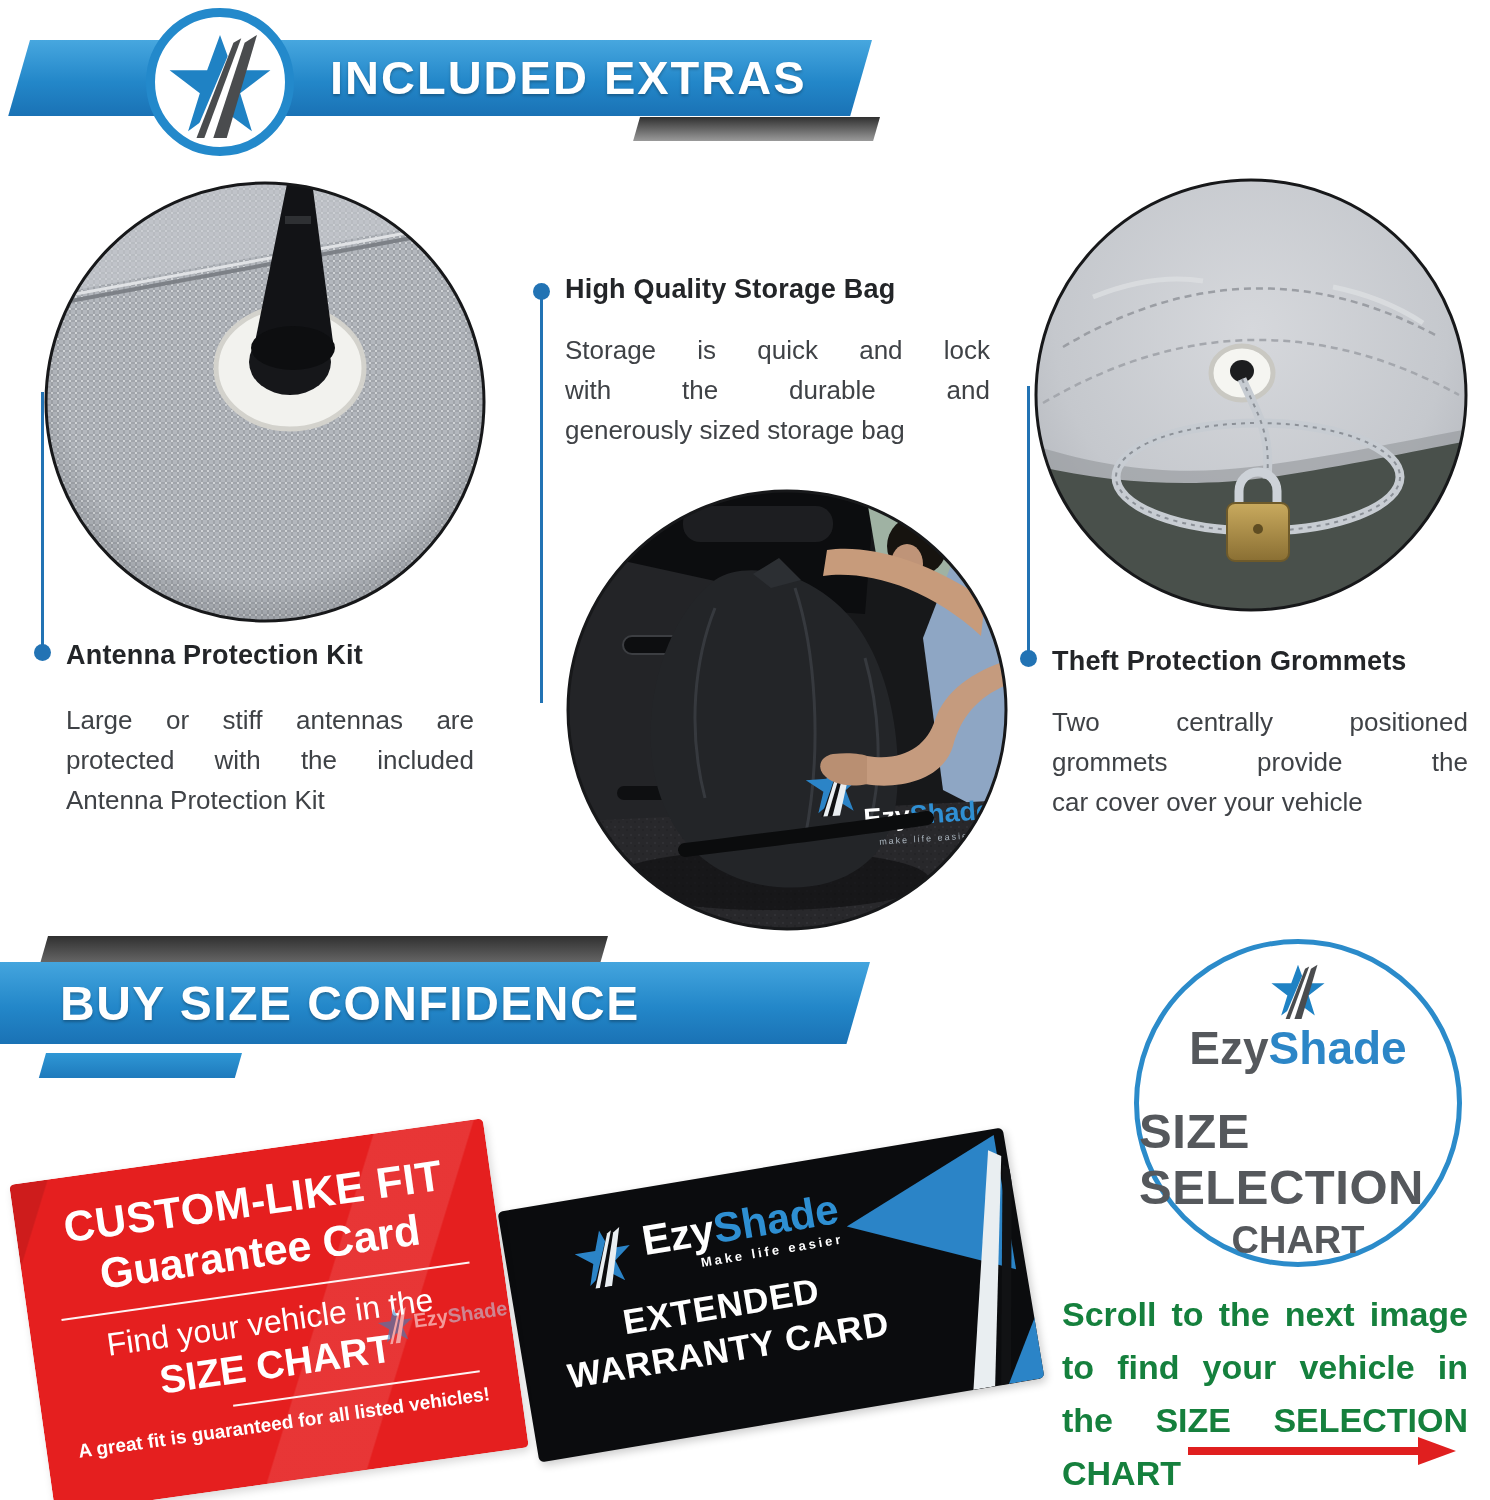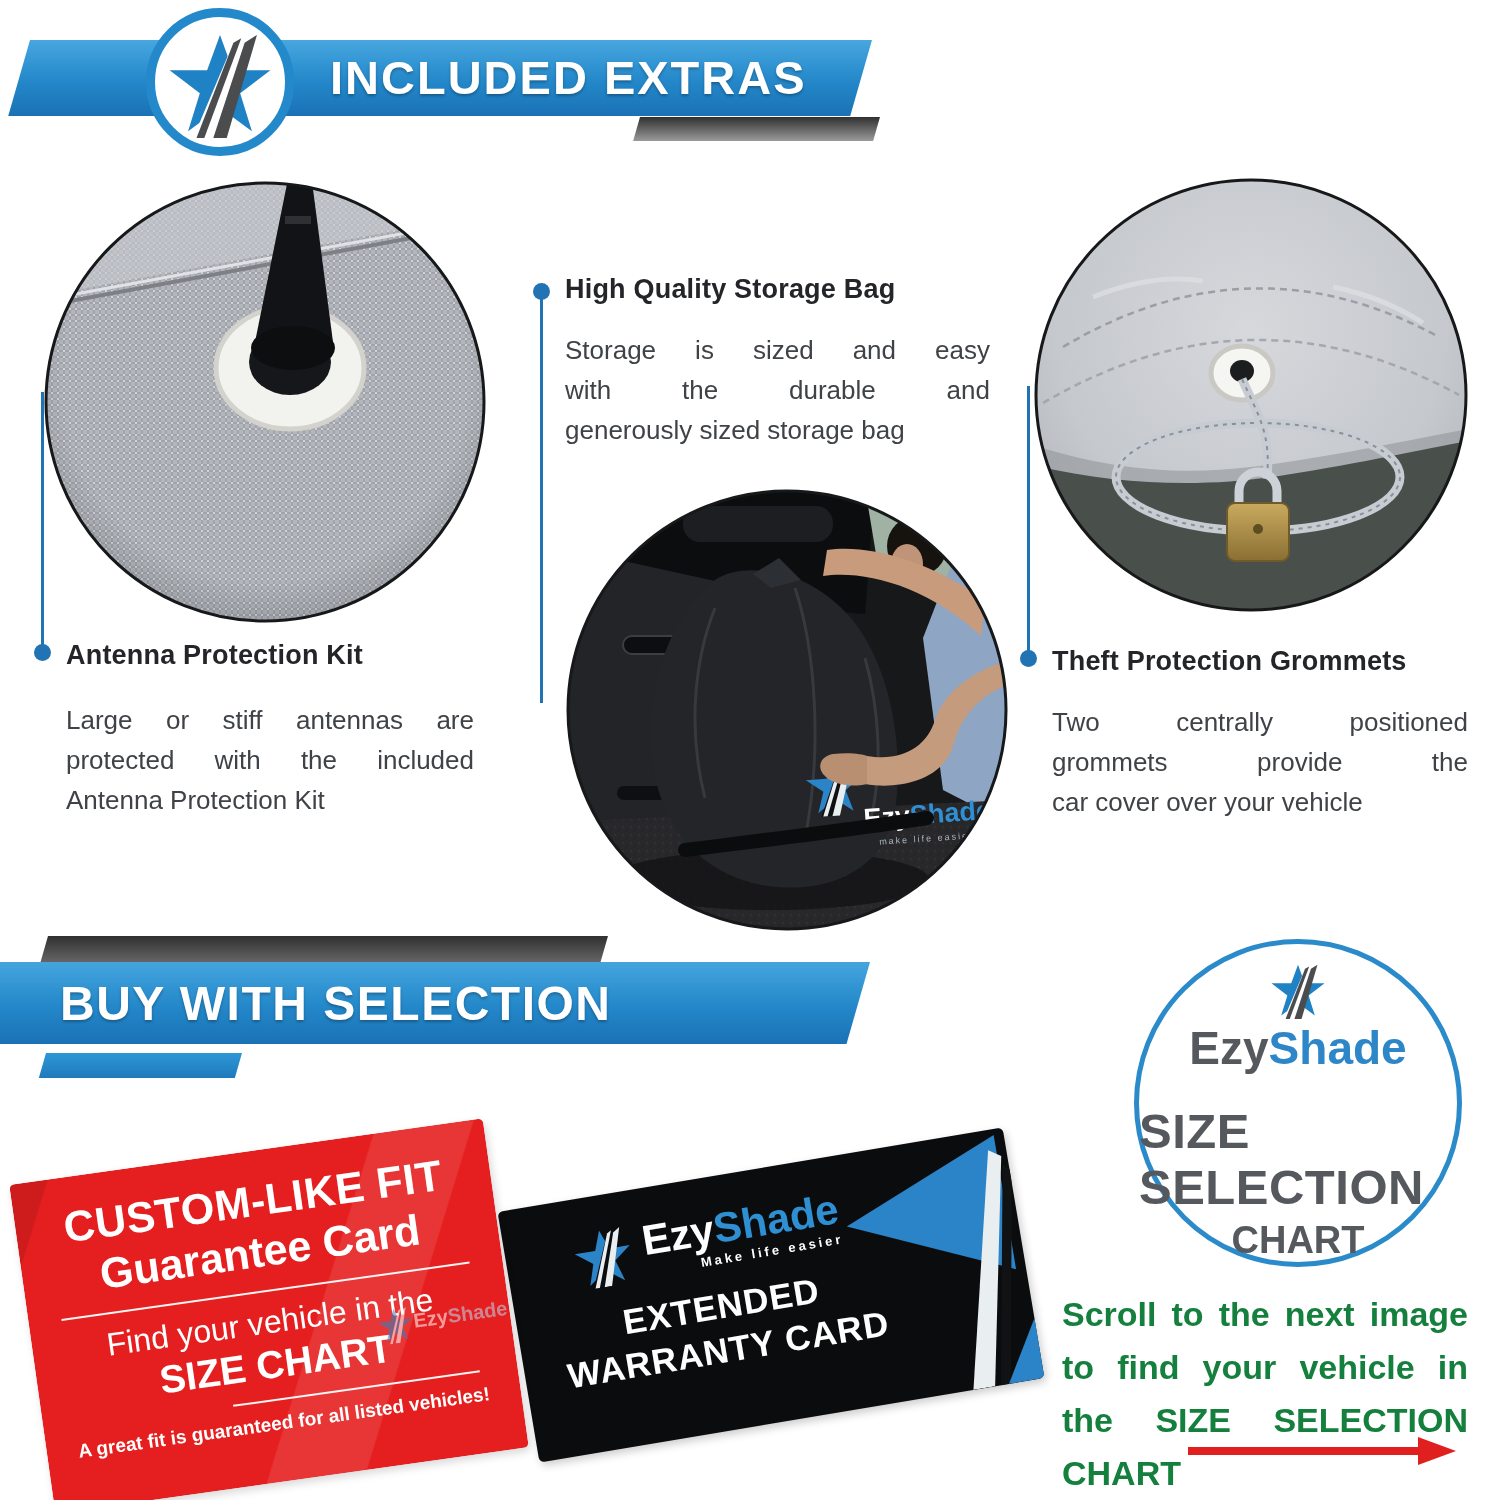--- a/index.html
+++ b/index.html
@@ -223,42 +223,42 @@
 
   <div class="abs vline" style="left:540px;top:296px;height:407px;"></div>
   <div class="abs dot" style="left:533px;top:283px;"></div>
   <div class="abs vline" style="left:41px;top:392px;height:256px;"></div>
   <div class="abs dot" style="left:34px;top:644px;"></div>
   <div class="abs vline" style="left:1027px;top:386px;height:268px;"></div>
   <div class="abs dot" style="left:1020px;top:650px;"></div>
 
   <div class="abs sec-heading" style="left:565px;top:274px;">High Quality Storage Bag</div>
   <div class="abs sec-body" style="left:565px;top:330px;width:425px;">
-    <div class="jl">Storage is sized and easy</div>
+    <div class="jl">Storage is quick and lock</div>
     <div class="jl">with the durable and</div>
     <div class="ll">generously sized storage bag</div>
   </div>
 
   <div class="abs sec-heading" style="left:66px;top:640px;">Antenna Protection Kit</div>
   <div class="abs sec-body" style="left:66px;top:700px;width:408px;">
     <div class="jl">Large or stiff antennas are</div>
     <div class="jl">protected with the included</div>
     <div class="ll">Antenna Protection Kit</div>
   </div>
 
   <div class="abs sec-heading" style="left:1052px;top:646px;">Theft Protection Grommets</div>
   <div class="abs sec-body" style="left:1052px;top:702px;width:416px;">
     <div class="jl">Two centrally positioned</div>
     <div class="jl">grommets provide the</div>
     <div class="ll">car cover over your vehicle</div>
   </div>
 
   <div class="abs gray-strip-buy"></div>
   <div class="abs buy-blue"></div>
-  <div class="abs buy-title">BUY WITH SELECTION</div>
+  <div class="abs buy-title">BUY SIZE CONFIDENCE</div>
   <div class="abs blue-strip-small"></div>
 
   <div class="abs black-card">
     <div class="wc-logo-row">
       <svg width="62" height="62" viewBox="0 0 100 100">
         <polygon points="50,8 61.5,39.5 95,39.5 68,60 78.5,94 50,73 21.5,94 32,60 5,39.5 38.5,39.5" fill="#2b84c7"></polygon>
         <polygon points="26,100 44,100 84,4 64,10" fill="#0b0c0e"></polygon>
         <polygon points="44,100 56,100 83,8 72,15" fill="#e9eef1"></polygon>
         <polygon points="29,100 36,100 69,11 62,15" fill="#e9eef1"></polygon>
       </svg>

